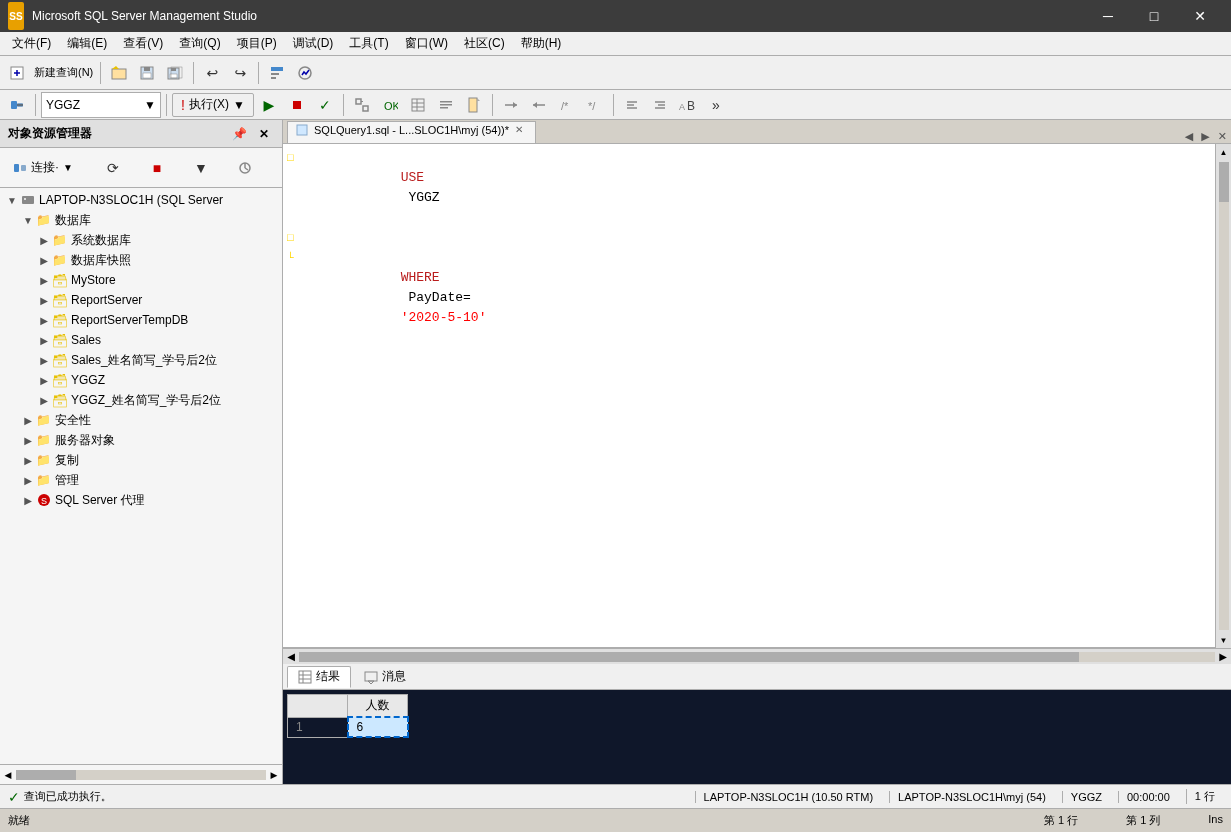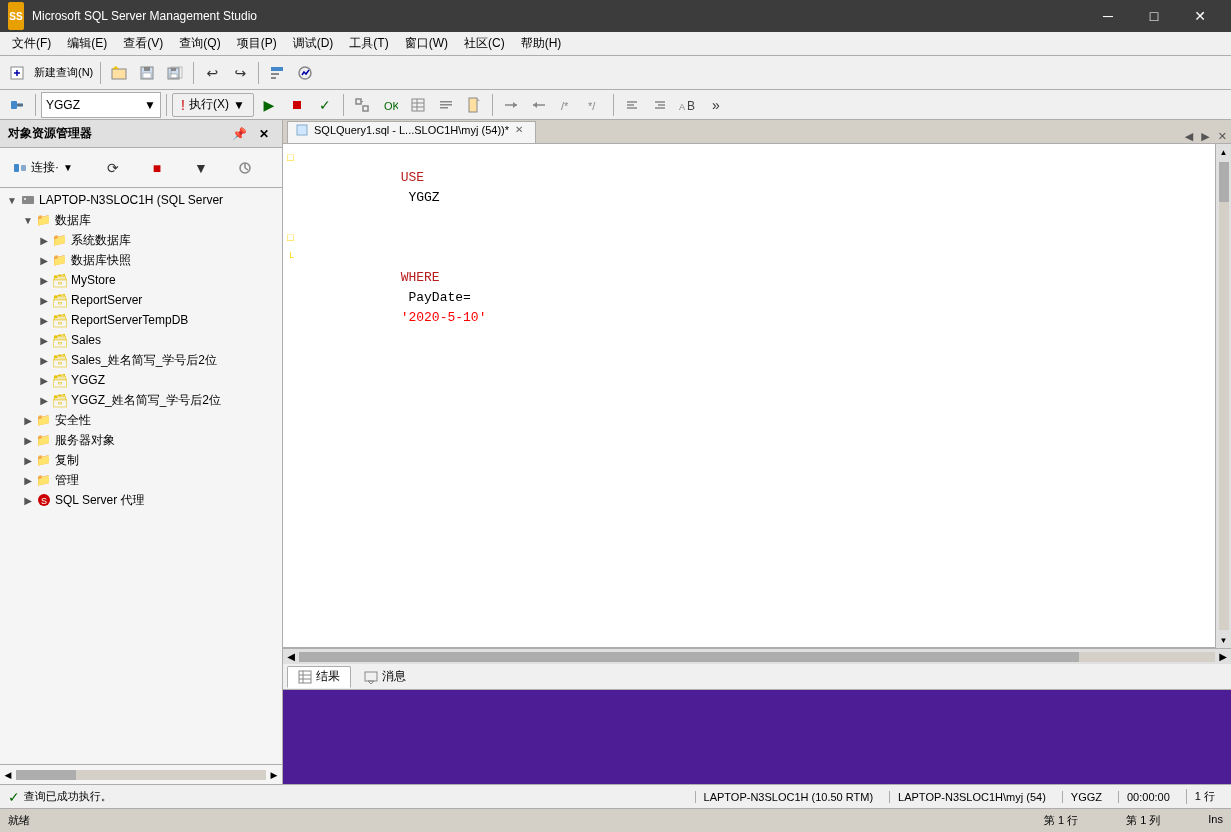--- a/index.html
+++ b/index.html
@@ -200,21 +200,21 @@
       display: flex;
       align-items: center;
     }
     .h-scrollbar-left { width: 16px; height: 16px; display: flex; align-items: center; justify-content: center; font-size: 10px; cursor: pointer; }
     .h-scrollbar-track { flex: 1; height: 10px; background: #d4d0c8; position: relative; }
     .h-scrollbar-thumb { width: 780px; height: 100%; background: #adadad; }
     .h-scrollbar-right { width: 16px; height: 16px; display: flex; align-items: center; justify-content: center; font-size: 10px; cursor: pointer; }
 
     
     .results-area {
-      background: #4c1d95;
+      background: #0f172a;
       min-height: 120px;
     }
     .results-tabs {
       height: 26px;
       display: flex;
       align-items: center;
       background: #f0f0f0;
       border-bottom: 1px solid #adadad;
       padding: 0 4px;
       gap: 2px;
@@ -713,20 +713,36 @@
           <span>结果</span>
         </div>
         <div class="results-tab">
           <svg width="14" height="14" viewBox="0 0 14 14">
               <rect x="1" y="2" width="12" height="9" fill="none" stroke="#888" stroke-width="1"></rect>
               <polygon points="4,11 7,14 10,11" fill="none" stroke="#888" stroke-width="1"></polygon>
             </svg>
           <span>消息</span>
         </div>
       </div>
+      <div class="results-grid">
+        <table class="results-table">
+          <thead>
+            <tr>
+              <th></th>
+              <th>人数</th>
+            </tr>
+          </thead>
+          <tbody>
+            <tr>
+              <td class="row-num">1</td>
+              <td class="selected-cell">6</td>
+            </tr>
+          </tbody>
+        </table>
+      </div>
     </div>
   </div>
 </div>
 
 <div class="status-bar">
   <span class="status-success">✓</span>
   <span>查询已成功执行。</span>
   <div class="status-right">
     <div class="status-item">LAPTOP-N3SLOC1H (10.50 RTM)</div>
     <div class="status-item">LAPTOP-N3SLOC1H\myj (54)</div>

